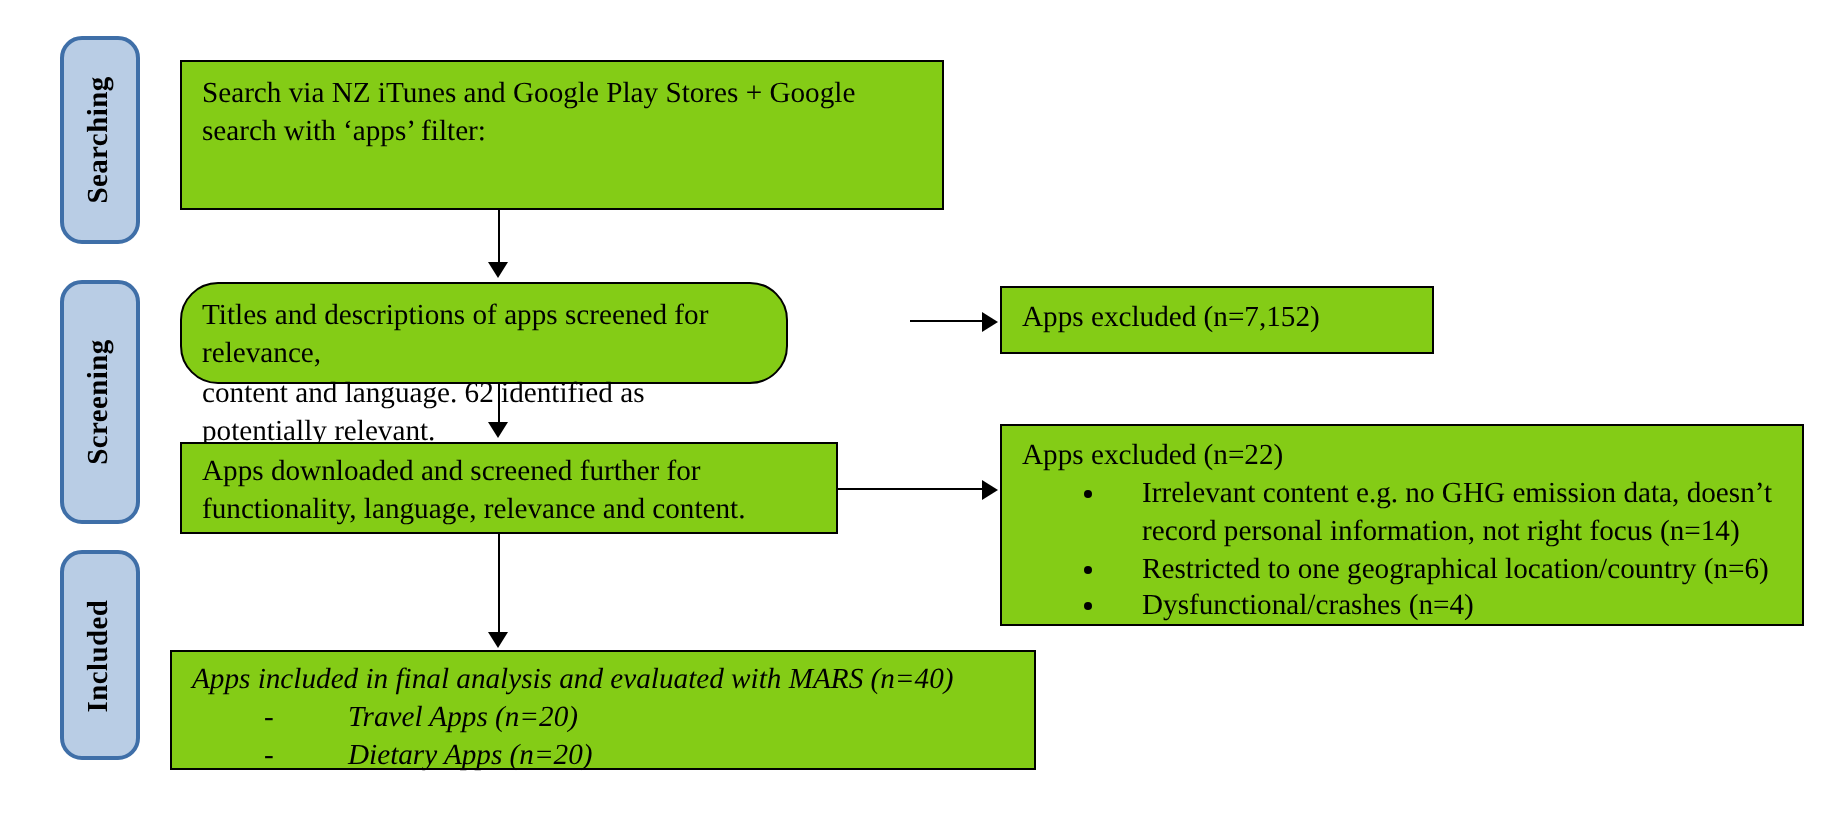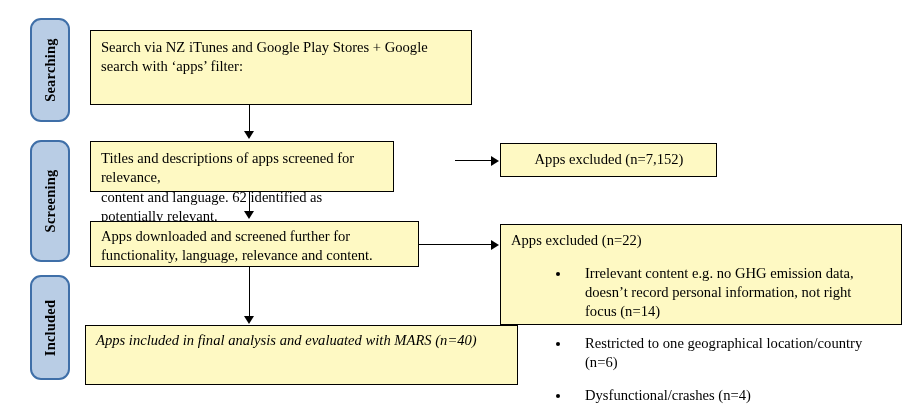--- a/index.html
+++ b/index.html
@@ -35,41 +35,41 @@
     font-weight: bold;
     font-size: 14.5px;
     color: #000000;
     letter-spacing: 0.2px;
   }
 
   
   .flow-box {
     position: absolute;
     box-sizing: border-box;
-    background: #fef9c3;
+    background: #84cc16;
     border: 1px solid #000000;
     color: #000000;
     font-size: 14.6px;
     line-height: 1.32;
   }
   .flow-box .box-inner {
     padding: 7px 9px 4px 10px;
   }
   .flow-box p {
     margin: 0;
   }
 
   
   ul.bullets {
     margin: 0 0 0 0;
     padding-left: 46px;
     list-style-type: disc;
   }
   ul.bullets li {
-    margin: 14px;
+    margin: 0;
     padding-left: 14px;
     line-height: 1.28;
   }
   
   ul.dashes {
     margin: 0;
     padding-left: 36px;
     list-style: none;
   }
   ul.dashes li {
@@ -133,62 +133,66 @@
   <div class="flow-box" style="left:90px; top:30px; width:382px; height:75px;">
     <div class="box-inner">
       <p>Search via NZ iTunes and Google Play Stores + Google</p>
       <p>search with ‘apps’ filter:</p>
     </div>
   </div>
 
   <div class="conn-v" style="left:249px; top:105px; height:28px;"></div>
   <div class="arrow-down" style="left:244px; top:131px;"></div>
 
-  <div class="flow-box" style="left:90px; top:141px; width:304px; height:51px;">
+  <div class="flow-box" style="left:90px; top:141px; width:304px; height:51px;border-radius:19px;">
     <div class="box-inner">
       <p>Titles and descriptions of apps screened for relevance,</p>
       <p>content and language. 62 identified as potentially relevant.</p>
     </div>
   </div>
 
   <div class="conn-h" style="left:455px; top:160px; width:37px;"></div>
   <div class="arrow-right" style="left:491px; top:156px;"></div>
 
   <div class="flow-box" style="left:500px; top:143px; width:217px; height:34px;">
-    <div class="box-inner" style="padding-top:6px;text-align:center;">
+    <div class="box-inner" style="padding-top:6px;">
       <p>Apps excluded (n=7,152)</p>
     </div>
   </div>
 
   <div class="conn-v" style="left:249px; top:192px; height:21px;"></div>
   <div class="arrow-down" style="left:244px; top:211px;"></div>
 
   <div class="flow-box" style="left:90px; top:221px; width:329px; height:46px;">
     <div class="box-inner" style="padding-top:5px;">
       <p>Apps downloaded and screened further for</p>
       <p>functionality, language, relevance and content.</p>
     </div>
   </div>
 
   <div class="conn-h" style="left:419px; top:244px; width:73px;"></div>
   <div class="arrow-right" style="left:491px; top:240px;"></div>
 
-  <div class="flow-box" style="left:500px; top:224px; width:402px; height:101px;">
+  <div class="flow-box" style="left:500px; top:212px; width:402px; height:101px;">
     <div class="box-inner" style="padding-top:6px;">
       <p>Apps excluded (n=22)</p>
       <ul class="bullets">
         <li>Irrelevant content e.g. no GHG emission data, doesn’t record personal information, not right focus (n=14)</li>
         <li>Restricted to one geographical location/country (n=6)</li>
         <li>Dysfunctional/crashes (n=4)</li>
       </ul>
     </div>
   </div>
 
   <div class="conn-v" style="left:249px; top:267px; height:50px;"></div>
   <div class="arrow-down" style="left:244px; top:316px;"></div>
 
   <div class="flow-box" style="left:85px; top:325px; width:433px; height:60px;font-style:italic;">
     <div class="box-inner" style="padding-top:5px;">
       <p>Apps included in final analysis and evaluated with MARS (n=40)</p>
+      <ul class="dashes">
+        <li>Travel Apps (n=20)</li>
+        <li>Dietary Apps (n=20)</li>
+      </ul>
     </div>
   </div>
 
 </div>
 
 </body></html>

